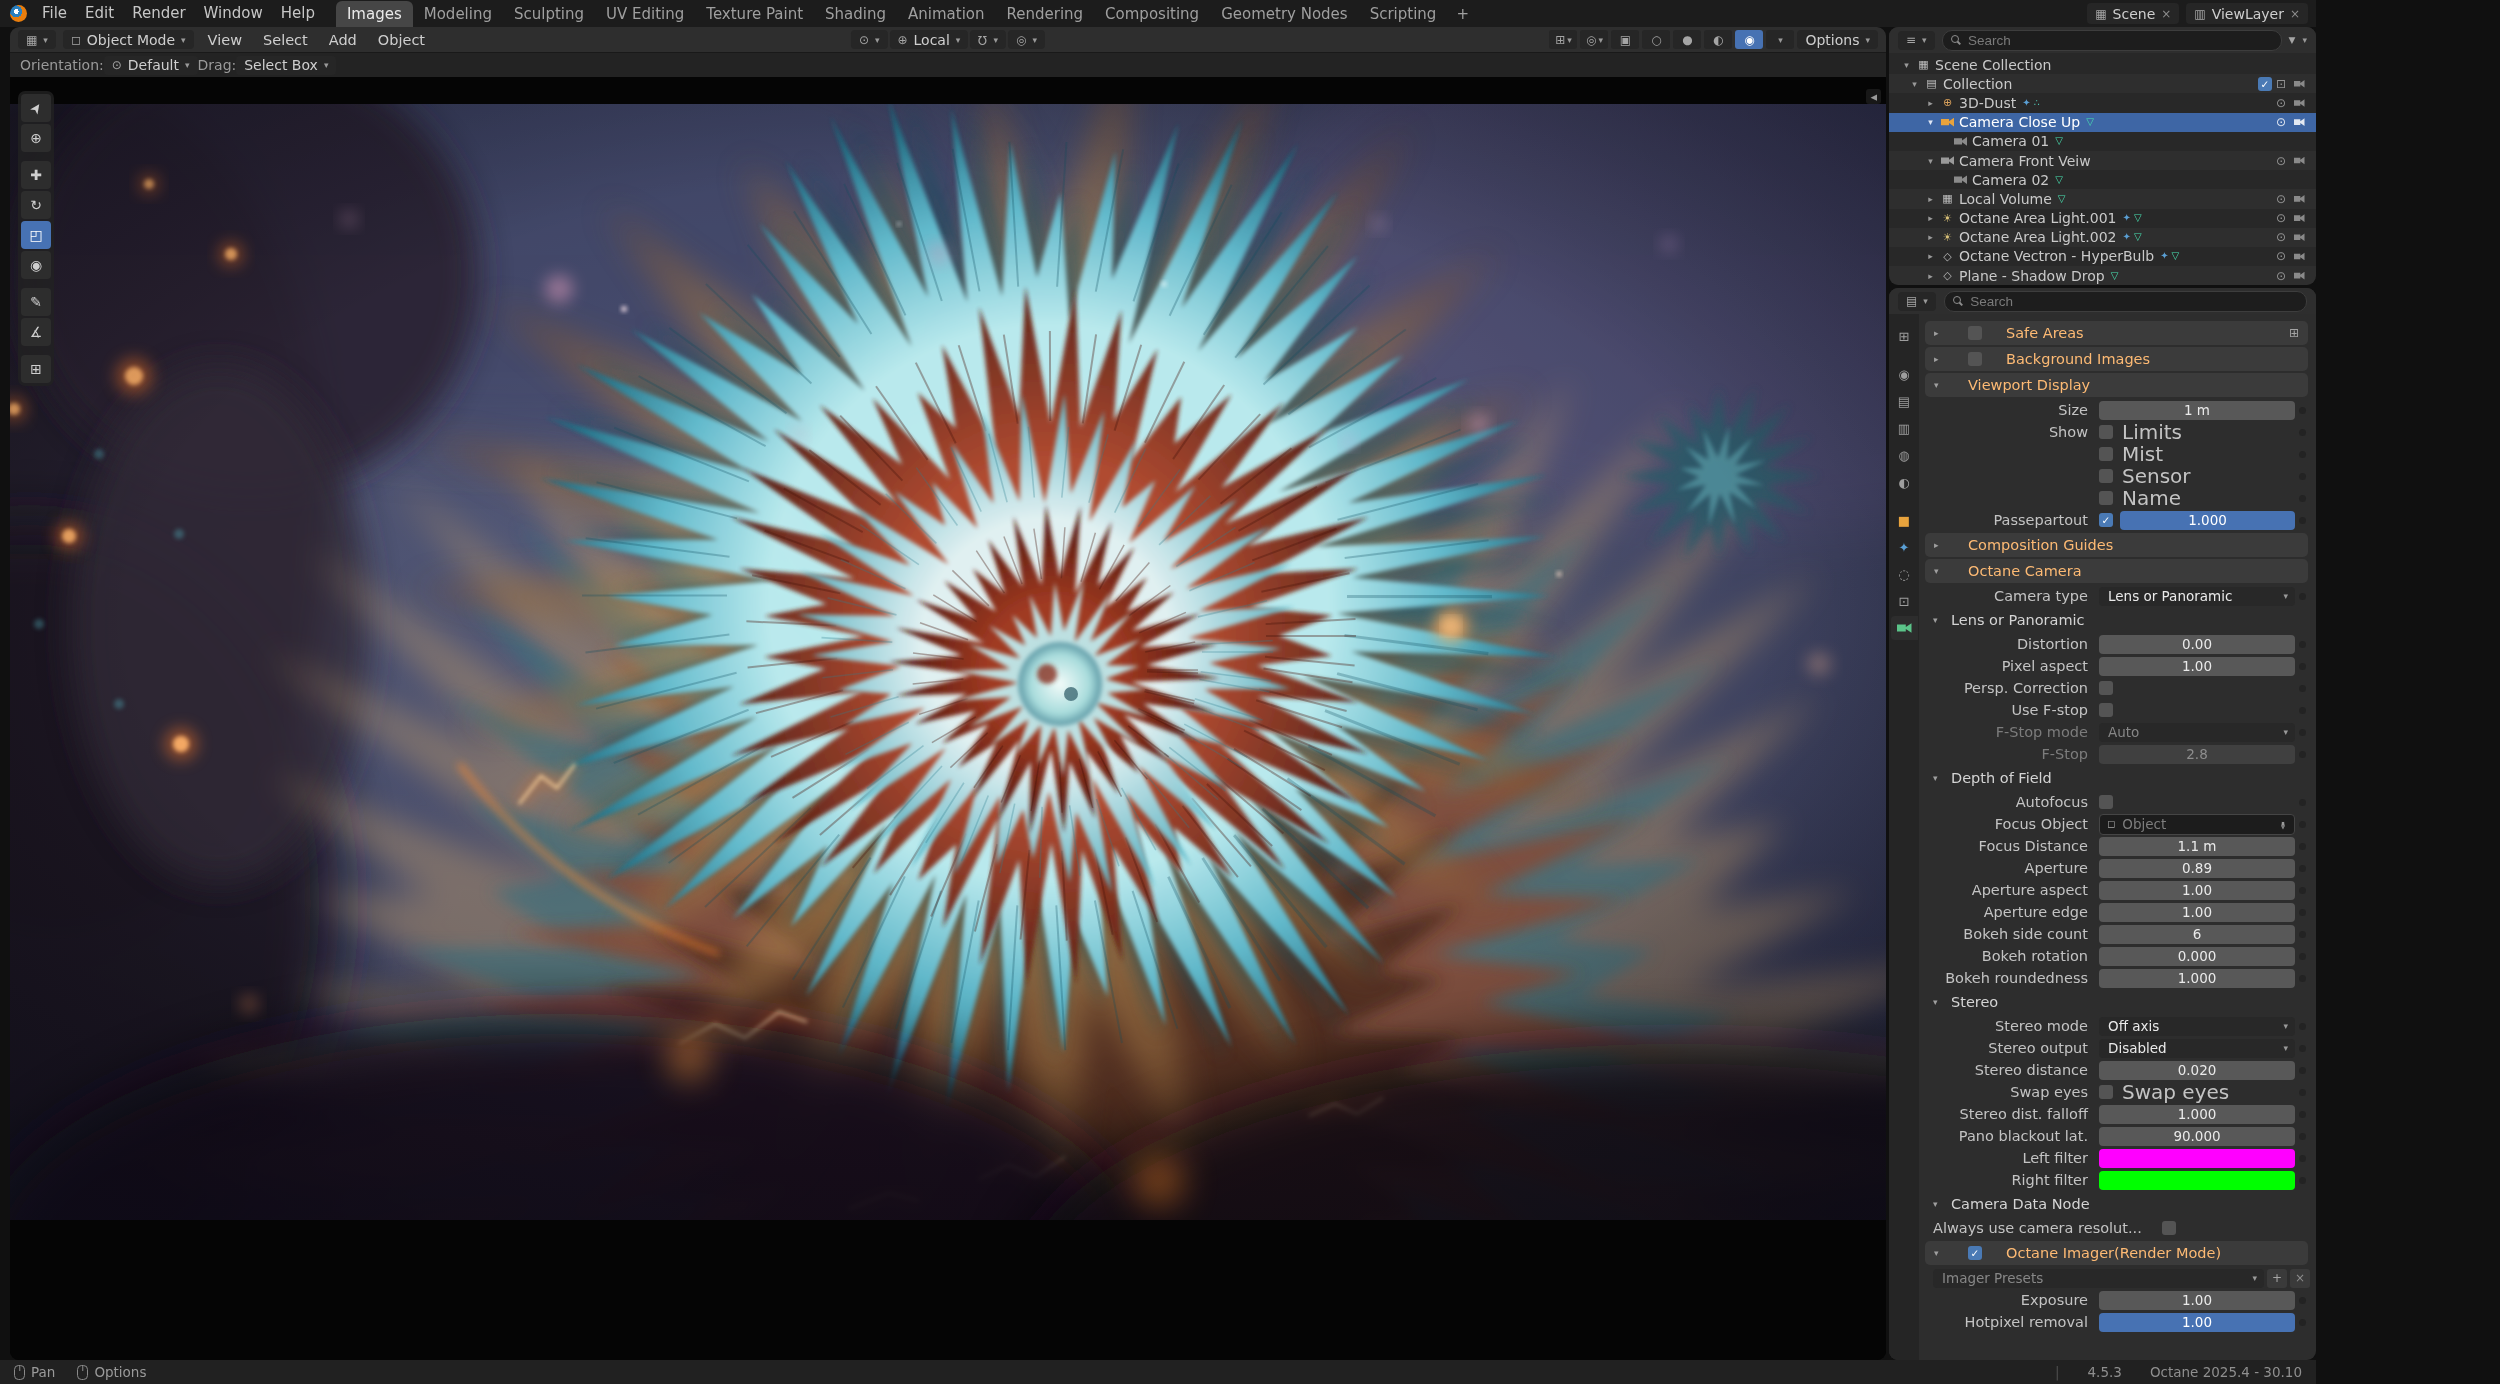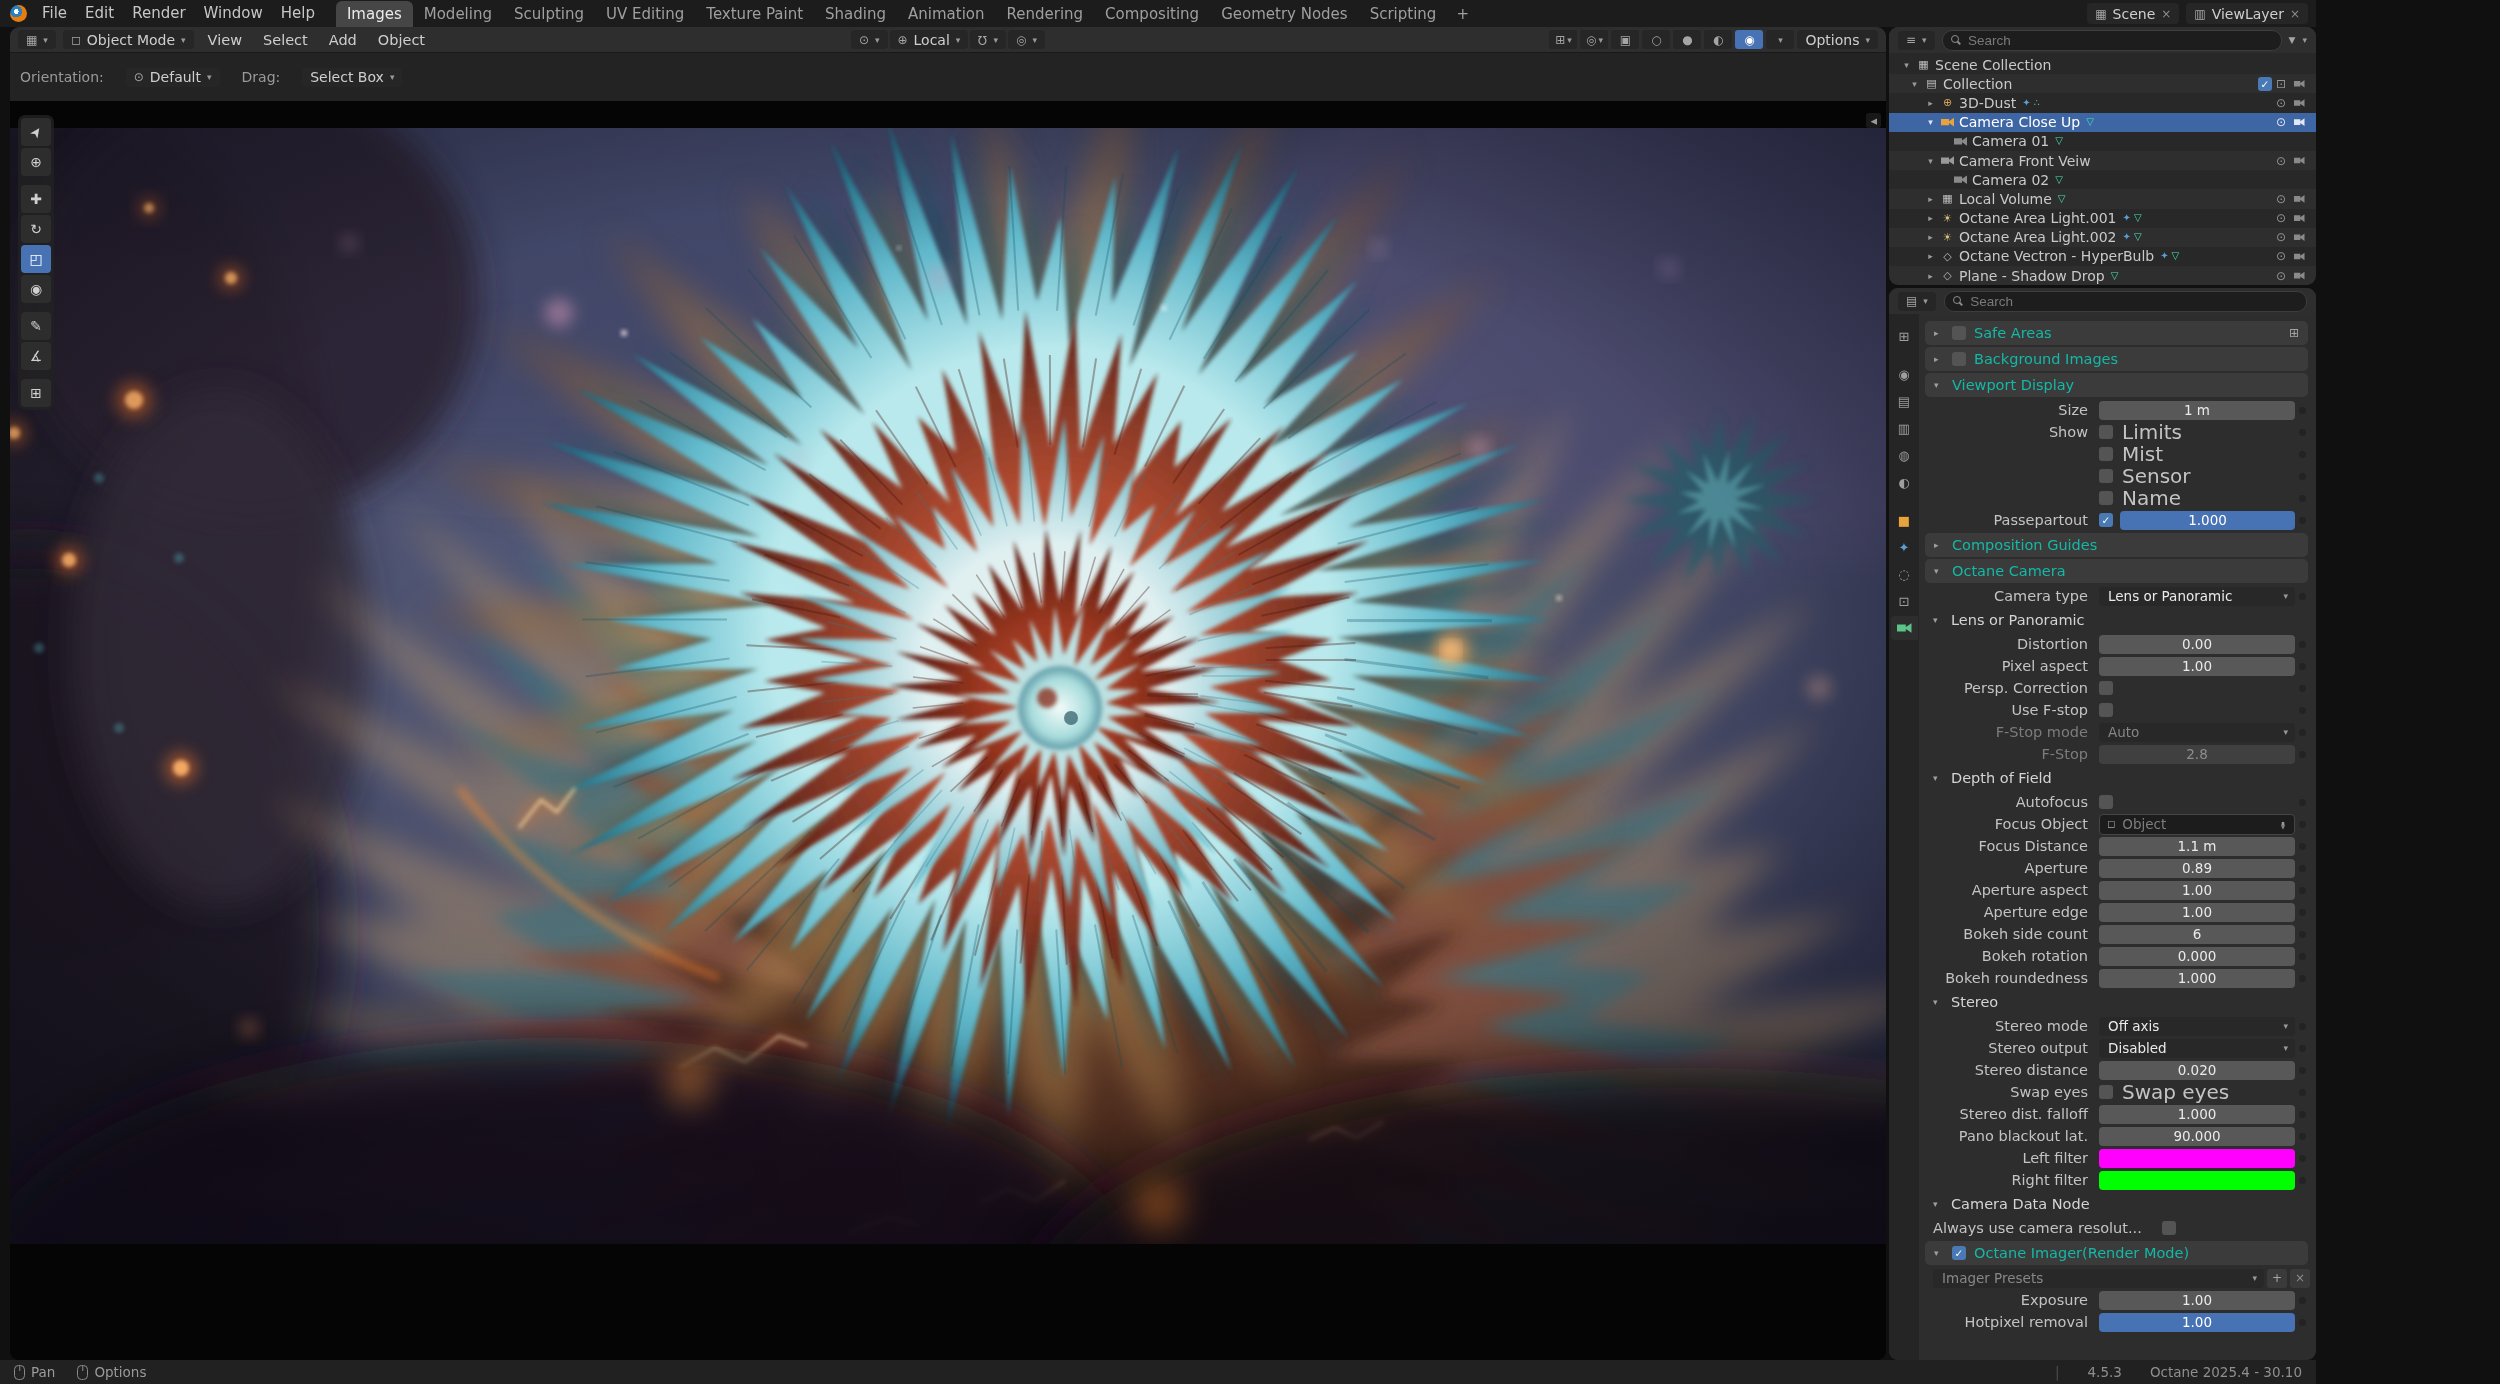--- a/index.html
+++ b/index.html
@@ -56,21 +56,21 @@
   .workarea{height:1333px;flex:0 0 1333px;display:flex;gap:3px;padding-left:10px;background:#101010}
   .left-col{width:2060px;display:flex;flex-direction:column}
   .viewport-editor{flex:1;display:flex;flex-direction:column;border-radius:9px;overflow:hidden;background:#050505}
   .vheader{height:25px;flex:0 0 25px;background:#2e2e2e;display:flex;align-items:center;padding:0 8px;gap:7px;font-size:14.5px;color:#cecece;position:relative}
   .vmenu{padding:0 7px}
   .center-cluster{position:absolute;left:50%;transform:translateX(-50%);display:flex;gap:2px;align-items:center}
   .right-cluster{margin-left:auto;display:flex;gap:3px;align-items:center}
   .iconbtn{min-width:22px;height:19px;border-radius:3px;display:flex;align-items:center;justify-content:center;gap:2px;color:#b5b5b5;background:#262626;padding:0 3px}
   .iconbtn.active{background:#4772b3}
   .iconbtn.active .gi{color:#fff}
-  .toolsettings{height:24px;flex:0 0 24px;background:#232323;border-top:1px solid #191919;display:flex;align-items:center;gap:22px;padding:12px 10px;font-size:14px;color:#9f9f9f}
+  .toolsettings{height:24px;flex:0 0 24px;background:#232323;border-top:1px solid #191919;display:flex;align-items:center;gap:0;padding:0 10px;font-size:14px;color:#9f9f9f}
   .ts-label{color:#9a9a9a}
   .vcanvas{flex:1;position:relative;background:#050505}
   .render{position:absolute;left:0;right:0;top:27px;height:1116px;background:#10131f}
   #scene{width:100%;height:100%;display:block}
   .toolcol{position:absolute;left:8px;top:14px;display:flex;flex-direction:column;gap:2px;background:rgba(34,34,34,.8);padding:3px;border-radius:7px;z-index:5}
   .tool{width:30px;height:28px;border-radius:4px;display:flex;align-items:center;justify-content:center;background:#2d2d2d}
   .tool .gi{font-size:14px;color:#cfcfcf}
   .tool.active{background:#4772b3}
   .tool.active .gi{color:#fff}
   .tgap{height:5px}
@@ -105,21 +105,21 @@
   
   .props{flex:1;background:#2d2d2d;border-radius:9px;overflow:hidden;display:flex;flex-direction:column}
   .pheader{height:26px;flex:0 0 26px;background:#2e2e2e;display:flex;align-items:center;gap:8px;padding:0 9px}
   .pbody{flex:1;display:flex;min-height:0}
   .ptabs{width:30px;flex:0 0 30px;background:#252525;display:flex;flex-direction:column;align-items:center;padding-top:10px;gap:3px}
   .ptab{width:27px;height:24px;display:flex;align-items:center;justify-content:center;border-radius:4px 0 0 4px}
   .ptab .gi{font-size:13px;color:#9e9e9e}
   .ptab.active{background:#2d2d2d}
   .pgap{height:8px}
   .pcontent{flex:1;padding:5px 3px 0 1px;overflow:hidden;font-size:14.5px}
-  .panel-h{height:24px;margin:2px 5px;background:#3b3b3b;border-radius:5px;display:flex;align-items:center;gap:8px;padding:0 9px;color:#14b8a6}
+  .panel-h{height:24px;margin:2px 5px;background:#3b3b3b;border-radius:5px;display:flex;align-items:center;gap:24px;padding:0 9px;color:#fdba74}
   .sub-h{height:24px;margin:1px 5px 1px 13px;display:flex;align-items:center;gap:8px;color:#d4d4d4}
   .arr{width:10px;font-size:9px;color:#9f9f9f;display:inline-flex}
   .arr.open::after{content:"▾"} .arr.closed::after{content:"▸"}
   .ph-right{margin-left:auto}
   .prow{height:22px;display:flex;align-items:center;padding-right:3px}
   .plabel{width:168px;flex:0 0 168px;text-align:right;padding-right:11px;color:#c3c3c3;white-space:nowrap;overflow:hidden;font-size:14.5px}
   .plabel.dis{color:#7c7c7c}
   .left-lab{flex:0 1 auto;width:auto;text-align:left;padding-left:13px;margin-right:9px}
   .wflex{flex:1;display:flex;align-items:center;gap:7px;min-width:0}
   .pw{flex:1;height:19px;border-radius:4px;display:flex;align-items:center;justify-content:center;color:#eaeaea;font-size:13.5px;position:relative;min-width:0}

